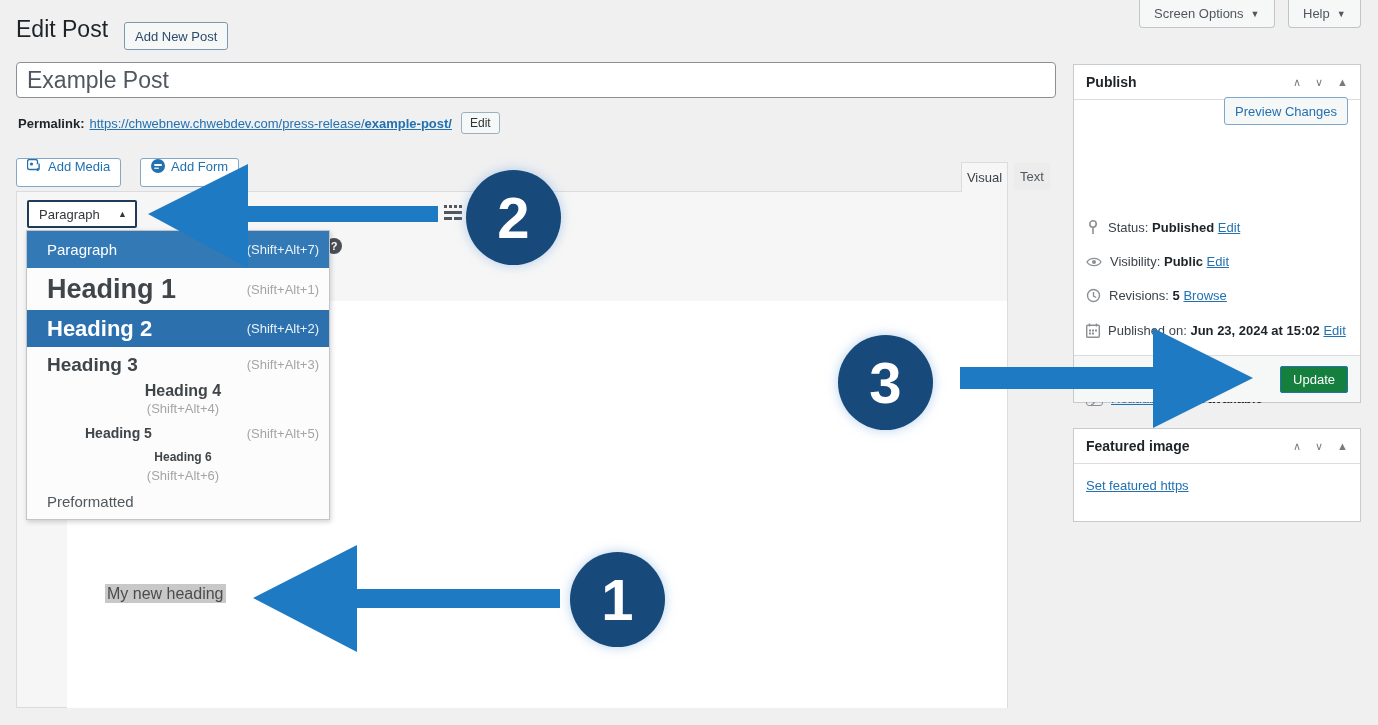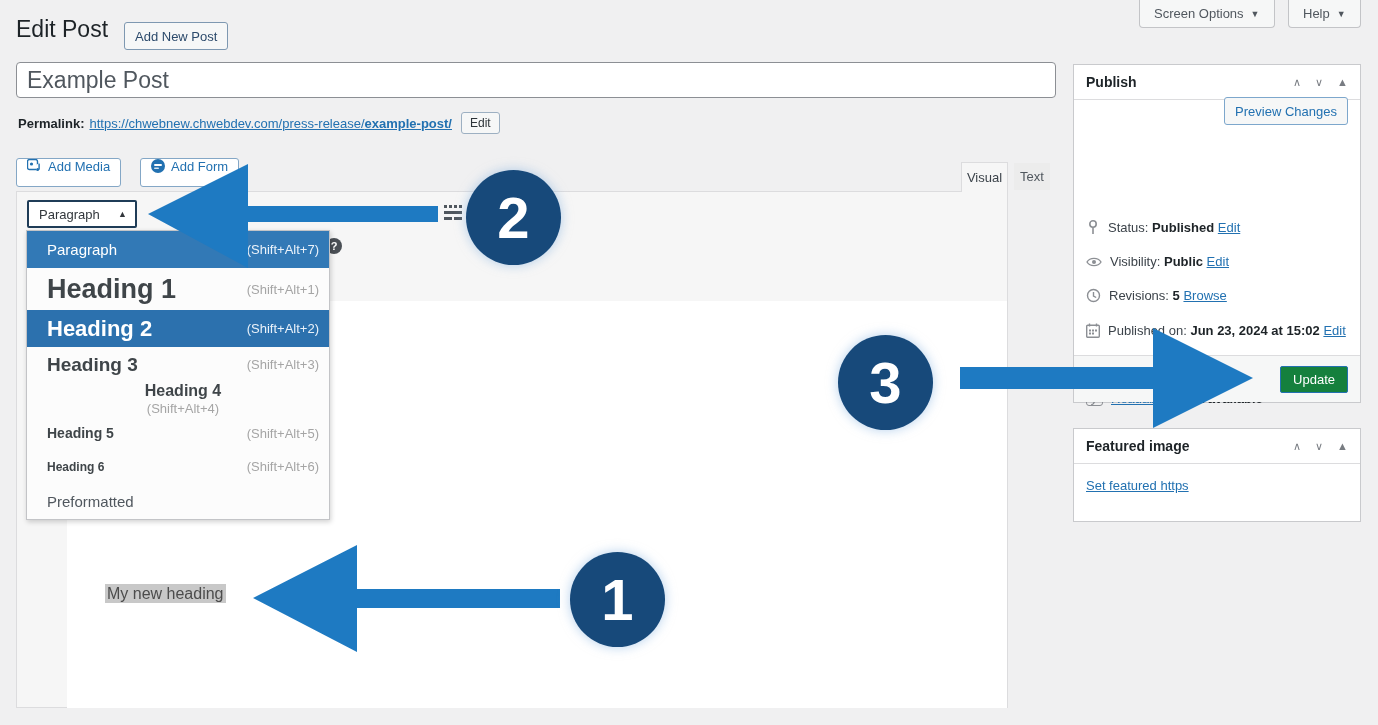--- a/index.html
+++ b/index.html
@@ -101,22 +101,22 @@
   }
   .dd-row { display:flex; align-items:center; justify-content:space-between; padding:0 10px 0 20px; cursor:pointer; }
   .dd-shortcut { font-size:13px; color:#a5a5a5; font-weight:normal; }
   .dd-hover    { background:#3279b6; color:#fff; height:37px; font-size:15px; }
   .dd-hover    .dd-shortcut { color:#eaf2fa; }
   .dd-selected { background:#2c71ae; color:#fff; height:37px; font-size:22px; font-weight:bold; }
   .dd-selected .dd-shortcut { color:#eaf2fa; }
   .dd-h1 { height:42px; font-size:27px; font-weight:bold; color:#3f4549; }
   .dd-h3 { height:35px; font-size:19px; font-weight:bold; color:#3f4549; }
   .dd-h4 { height:34px; font-size:16px; font-weight:bold; color:#3f4549;flex-direction:column; }
-  .dd-h5 { height:34px; font-size:14px; font-weight:bold; color:#3f4549; }
-  .dd-h6 { height:33px; font-size:12px; font-weight:bold; color:#3f4549; }
+  .dd-h5 { height:34px; font-size:14px; font-weight:bold; color:#3f4549;margin-left:38px; }
+  .dd-h6 { height:33px; font-size:12px; font-weight:bold; color:#3f4549;flex-direction:column; }
   .dd-pre { height:36px; font-size:15px; color:#50575e; }
 
   
   .panel { position:absolute; left:1073px; width:288px; background:#fff; border:1px solid #c9cacd; }
   .panel-header { height:35px; display:flex; align-items:center; justify-content:space-between;
     padding:0 12px; border-bottom:1px solid #dcdcde; }
   .panel-title { font-weight:bold; font-size:14px; color:#1d2327; }
   .panel-ctrls { display:flex; gap:14px; color:#787c82; font-size:11px; }
   .panel-ctrls span { cursor:pointer; }
   .publish-panel { top:64px; height:339px; }

